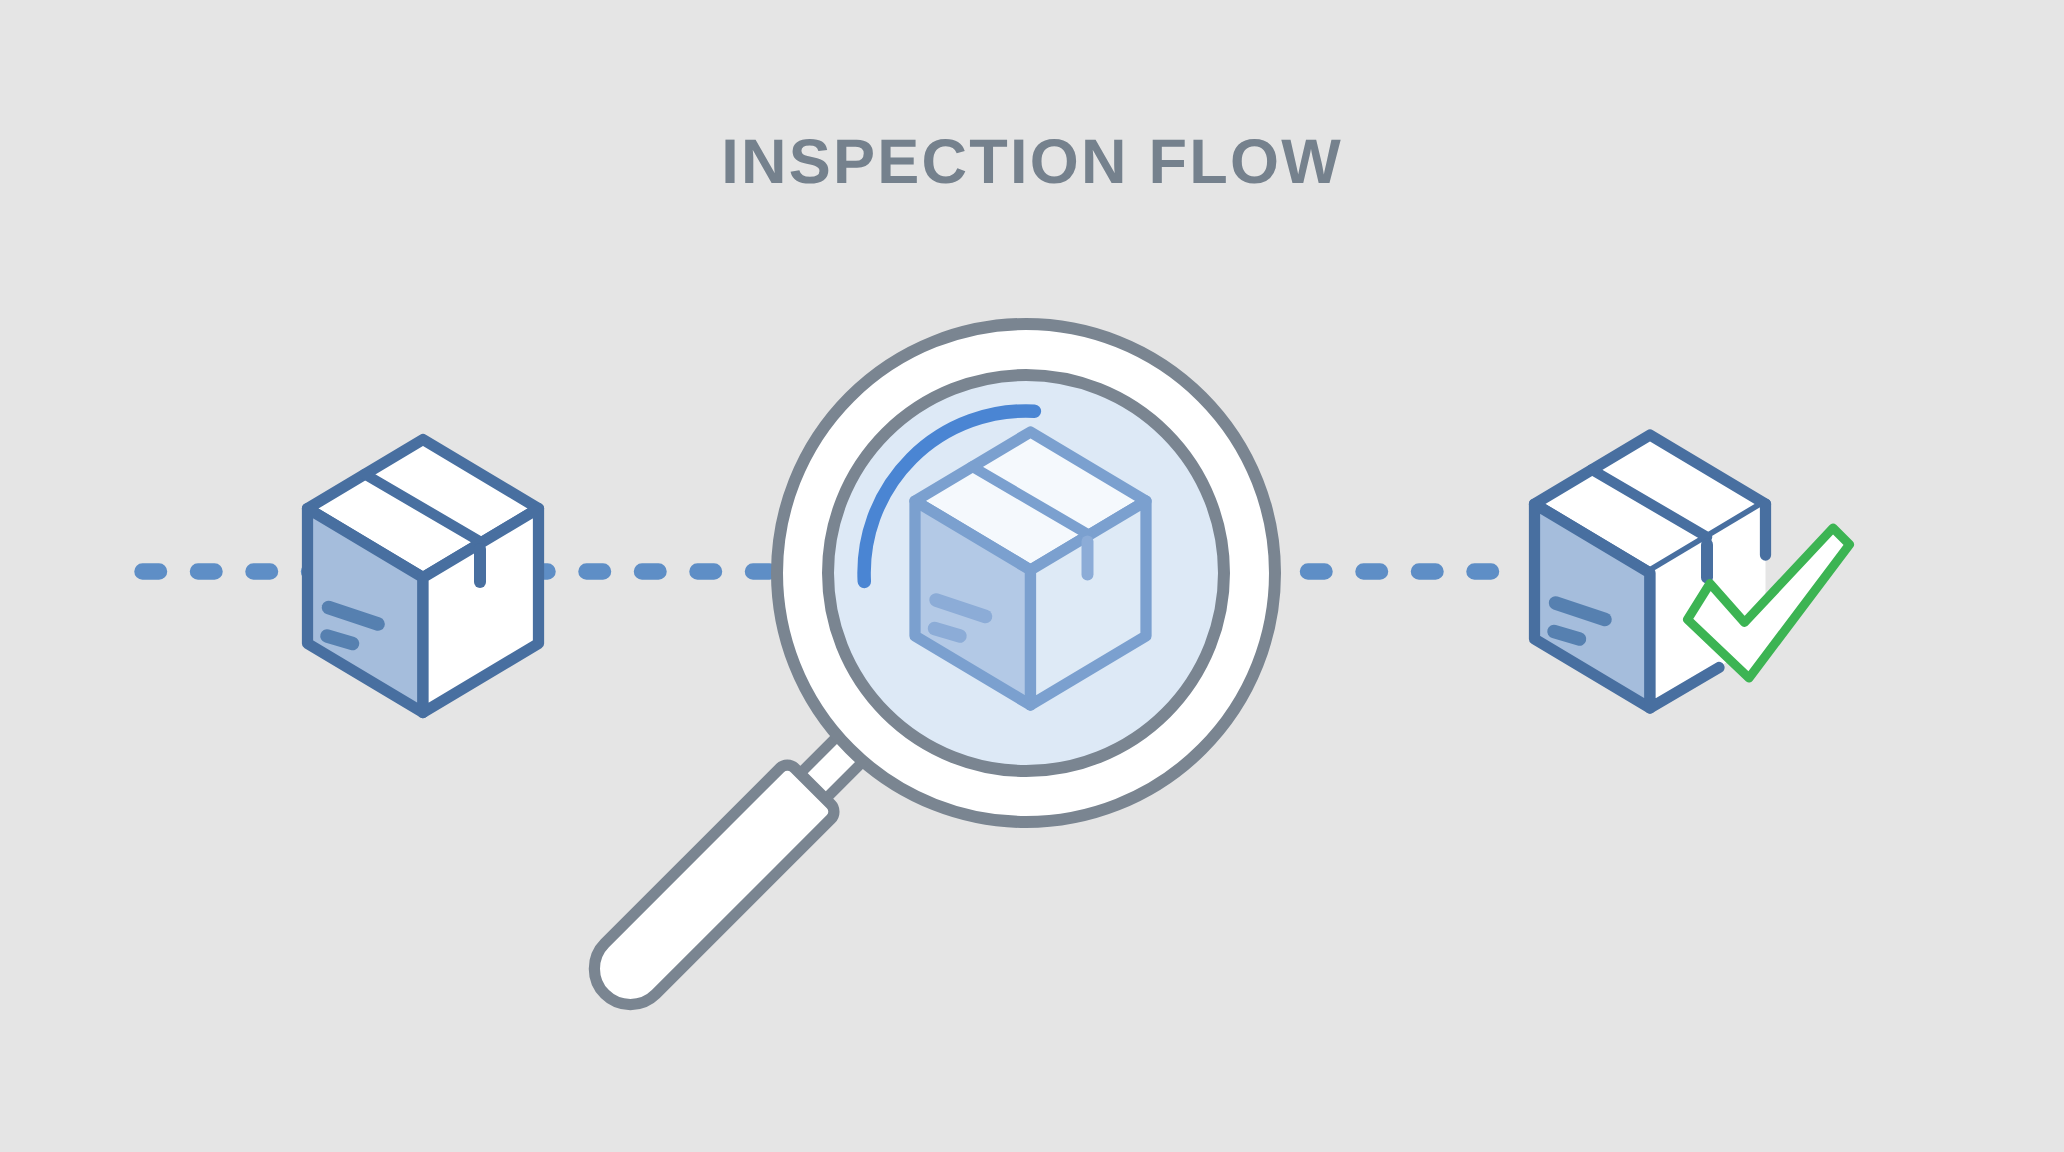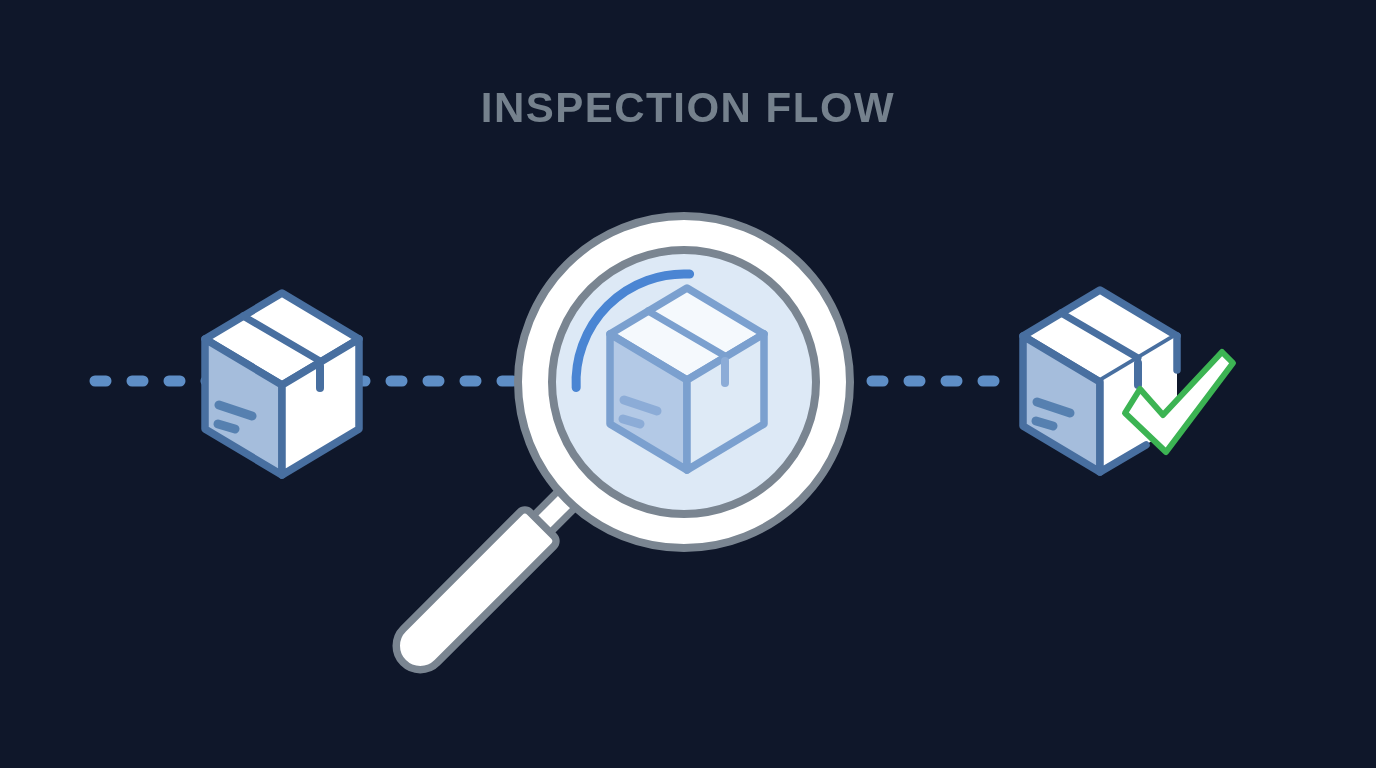--- a/index.html
+++ b/index.html
@@ -1,17 +1,17 @@
 <!DOCTYPE html>
 <html><head>
 <meta charset="utf-8">
 <style>
   html,body{margin:0;padding:0;background:#ffffff;}
   body{width:1376px;height:768px;overflow:hidden;font-family:"Liberation Sans",sans-serif;}
-  .stage{position:relative;width:1376px;height:768px;background:#0f172a;}
+  .stage{position:relative;width:1376px;height:768px;background:#e5e5e5;}
   .title{
     position:absolute;top:84px;left:0;right:0;
     text-align:center;
     font-size:42px;font-weight:700;letter-spacing:1.5px;
     color:#75818D;
     user-select:none;
   }
   svg{position:absolute;top:0;left:0;}
 </style>
 </head>

